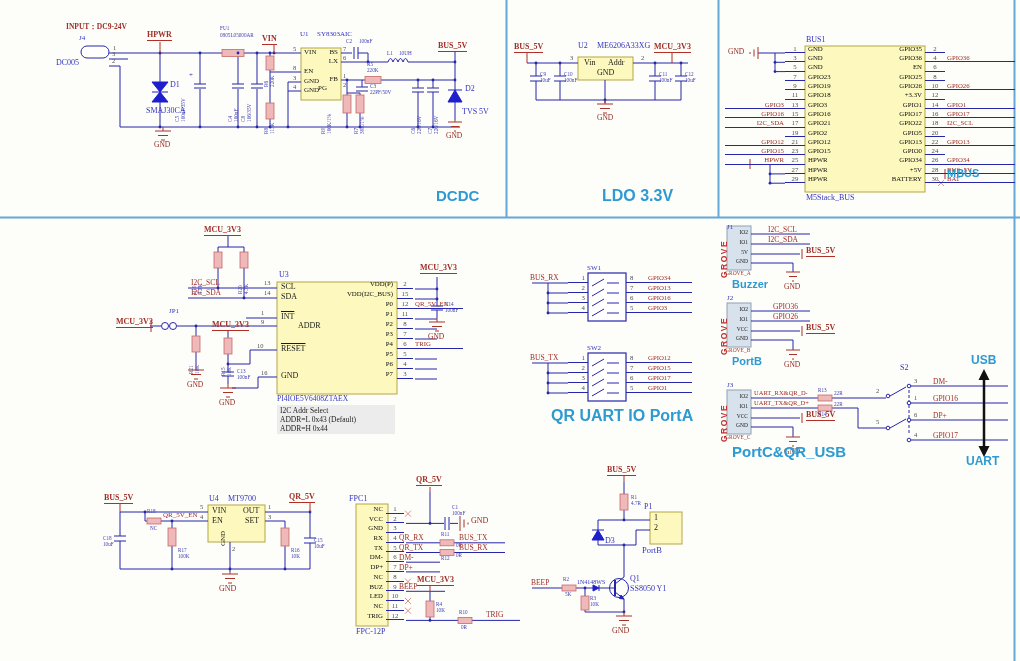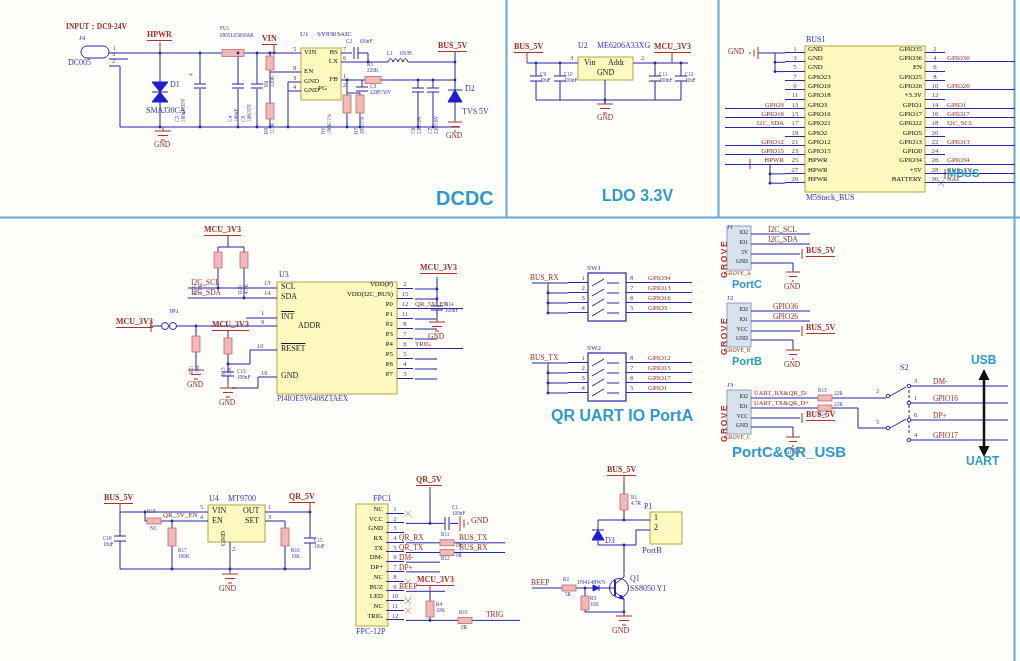--- a/index.html
+++ b/index.html
@@ -279,21 +279,21 @@
   </g>
 
   <g stroke="#111" fill="#111">
     <path d="M984 378 V448" stroke-width="2.5"></path>
     <path d="M984 369 L978.5 380 H989.5 Z M984 457 L978.5 446 H989.5 Z" stroke-width="0"></path>
   </g>
 </svg>
 
 <span class="t nl" style="left:66px;top:23px;font-weight:bold">INPUT：DC9-24V</span>
 <span class="t ref" style="left:79px;top:35px">J4</span>
-<span class="t ref8" style="left:68px;top:59px">DC005</span>
+<span class="t ref8" style="left:56px;top:59px">DC005</span>
 <span class="t num" style="left:113px;top:45px">1</span>
 <span class="t num" style="left:112px;top:51px">3</span>
 <span class="t num" style="left:112px;top:58px">2</span>
 <span class="t pw" style="left:147px;top:31px">HPWR</span>
 <span class="t pw" style="left:262px;top:35px">VIN</span>
 <span class="t pw" style="left:438px;top:42px">BUS_5V</span>
 <span class="t ref8" style="left:170px;top:81px">D1</span>
 <span class="t ref8" style="left:146px;top:107px">SMAJ30CA</span>
 <span class="t tiny" style="left:220px;top:26px">FU1</span>
 <span class="t tiny" style="left:220px;top:33px">0805L05000AR</span>
@@ -357,21 +357,21 @@
 <span class="t tiny" style="left:387px;top:51px">L1</span>
 <span class="t tiny" style="left:399px;top:51px">10UH</span>
 <span class="t tiny" style="left:367px;top:62px">R5</span>
 <span class="t tiny" style="left:367px;top:68px">220K</span>
 <span class="t tiny" style="left:370px;top:84px">C3</span>
 <span class="t tiny" style="left:370px;top:90px">22PF/50V</span>
 <span class="t ref8" style="left:465px;top:85px">D2</span>
 <span class="t ref8" style="left:462px;top:108px">TVS 5V</span>
 <span class="t gt" style="left:154px;top:141px">GND</span>
 <span class="t gt" style="left:446px;top:132px">GND</span>
-<span class="t title" style="left:436px;top:188px;font-size:20px">DCDC</span>
+<span class="t title" style="left:436px;top:188px;font-size:15px">DCDC</span>
 
 <span class="t pw" style="left:514px;top:43px">BUS_5V</span>
 <span class="t pw" style="left:654px;top:43px">MCU_3V3</span>
 <span class="t ref8" style="left:578px;top:42px">U2</span>
 <span class="t ref8" style="left:597px;top:42px">ME6206A33XG</span>
 <span class="t num" style="left:570px;top:55px">3</span>
 <span class="t num" style="left:641px;top:55px">2</span>
 <span class="t pn8" style="left:584px;top:59px">Vin</span>
 <span class="t pn8" style="left:608px;top:59px">Addr</span>
 <span class="t pn8" style="left:597px;top:69px">GND</span>
@@ -619,20 +619,25 @@
       <span>10K</span>
     </div>
 <span class="t tiny" style="left:237px;top:369px">C13</span>
 <span class="t tiny" style="left:237px;top:375px">100nF</span>
 <span class="t gt" style="left:219px;top:399px">GND</span>
 <span class="t pw" style="left:420px;top:264px">MCU_3V3</span>
 <span class="t tiny" style="left:445px;top:302px">C14</span>
 <span class="t tiny" style="left:445px;top:308px">100nF</span>
 <span class="t gt" style="left:428px;top:333px">GND</span>
 <span class="t ref" style="left:277px;top:395px;font-size:7.5px">PI4IOE5V6408ZTAEX</span>
+<div id="note-box">
+  <div>I2C Addr Select</div>
+  <div>ADDR=L 0x43 (Default)</div>
+  <div>ADDR=H 0x44</div>
+</div>
 
 <span class="t ref" style="left:587px;top:265px">SW1</span>
 <span class="t nl" style="left:530px;top:274px">BUS_RX</span>
 <div class="rows swrows" style="left:568px;top:273px;width:124px">
 
 <div class="row">
     <span class="s-ln">1</span>
         <span class="s-bx"></span>
         <span class="s-rn">8</span>
         <span class="s-rl">GPIO34</span>
@@ -691,21 +696,21 @@
 <span class="grove" style="left:729px;top:268px">GROVE</span>
 <span class="t gpin" style="left:735px;top:230px">IO2</span>
 <span class="t gpin" style="left:735px;top:240px">IO1</span>
 <span class="t gpin" style="left:735px;top:250px">5V</span>
 <span class="t gpin" style="left:735px;top:259px">GND</span>
 <span class="t nl" style="left:768px;top:226px">I2C_SCL</span>
 <span class="t nl" style="left:768px;top:236px">I2C_SDA</span>
 <span class="t pw" style="left:806px;top:247px">BUS_5V</span>
 <span class="t gt" style="left:784px;top:283px">GND</span>
 <span class="t gfoot" style="left:725px;top:271px">GROVE_A</span>
-<span class="t title" style="left:732px;top:279px;font-size:11px">PortC</span>
+<span class="t title" style="left:732px;top:279px;font-size:11px">Buzzer</span>
 
 <span class="t ref" style="left:727px;top:295px">J2</span>
 <span class="grove" style="left:729px;top:345px">GROVE</span>
 <span class="t gpin" style="left:735px;top:307px">IO2</span>
 <span class="t gpin" style="left:735px;top:317px">IO1</span>
 <span class="t gpin" style="left:735px;top:327px">VCC</span>
 <span class="t gpin" style="left:735px;top:336px">GND</span>
 <span class="t nl" style="left:773px;top:303px">GPIO36</span>
 <span class="t nl" style="left:773px;top:313px">GPIO26</span>
 <span class="t pw" style="left:806px;top:324px">BUS_5V</span>
@@ -763,21 +768,21 @@
 <span class="t tiny" style="left:178px;top:548px">R17</span>
 <span class="t tiny" style="left:178px;top:554px">100K</span>
 <span class="t tiny" style="left:103px;top:536px">C18</span>
 <span class="t tiny" style="left:103px;top:542px">10uF</span>
 <span class="t tiny" style="left:291px;top:548px">R16</span>
 <span class="t tiny" style="left:291px;top:554px">10K</span>
 <span class="t tiny" style="left:314px;top:538px">C15</span>
 <span class="t tiny" style="left:314px;top:544px">10uF</span>
 <span class="t gt" style="left:219px;top:585px;font-size:8px">GND</span>
 
-<span class="t ref8" style="left:373px;top:495px">FPC1</span>
+<span class="t ref8" style="left:349px;top:495px">FPC1</span>
 <span class="t pw" style="left:416px;top:476px">QR_5V</span>
 <div id="fpc-rows" class="rows" style="left:358px;top:504px;width:48px">
 
 <div class="row">
     <span class="f-name">NC</span>
         <span class="f-num">1</span>
   </div>
       <div class="row">
     <span class="f-name">VCC</span>
         <span class="f-num">2</span>

